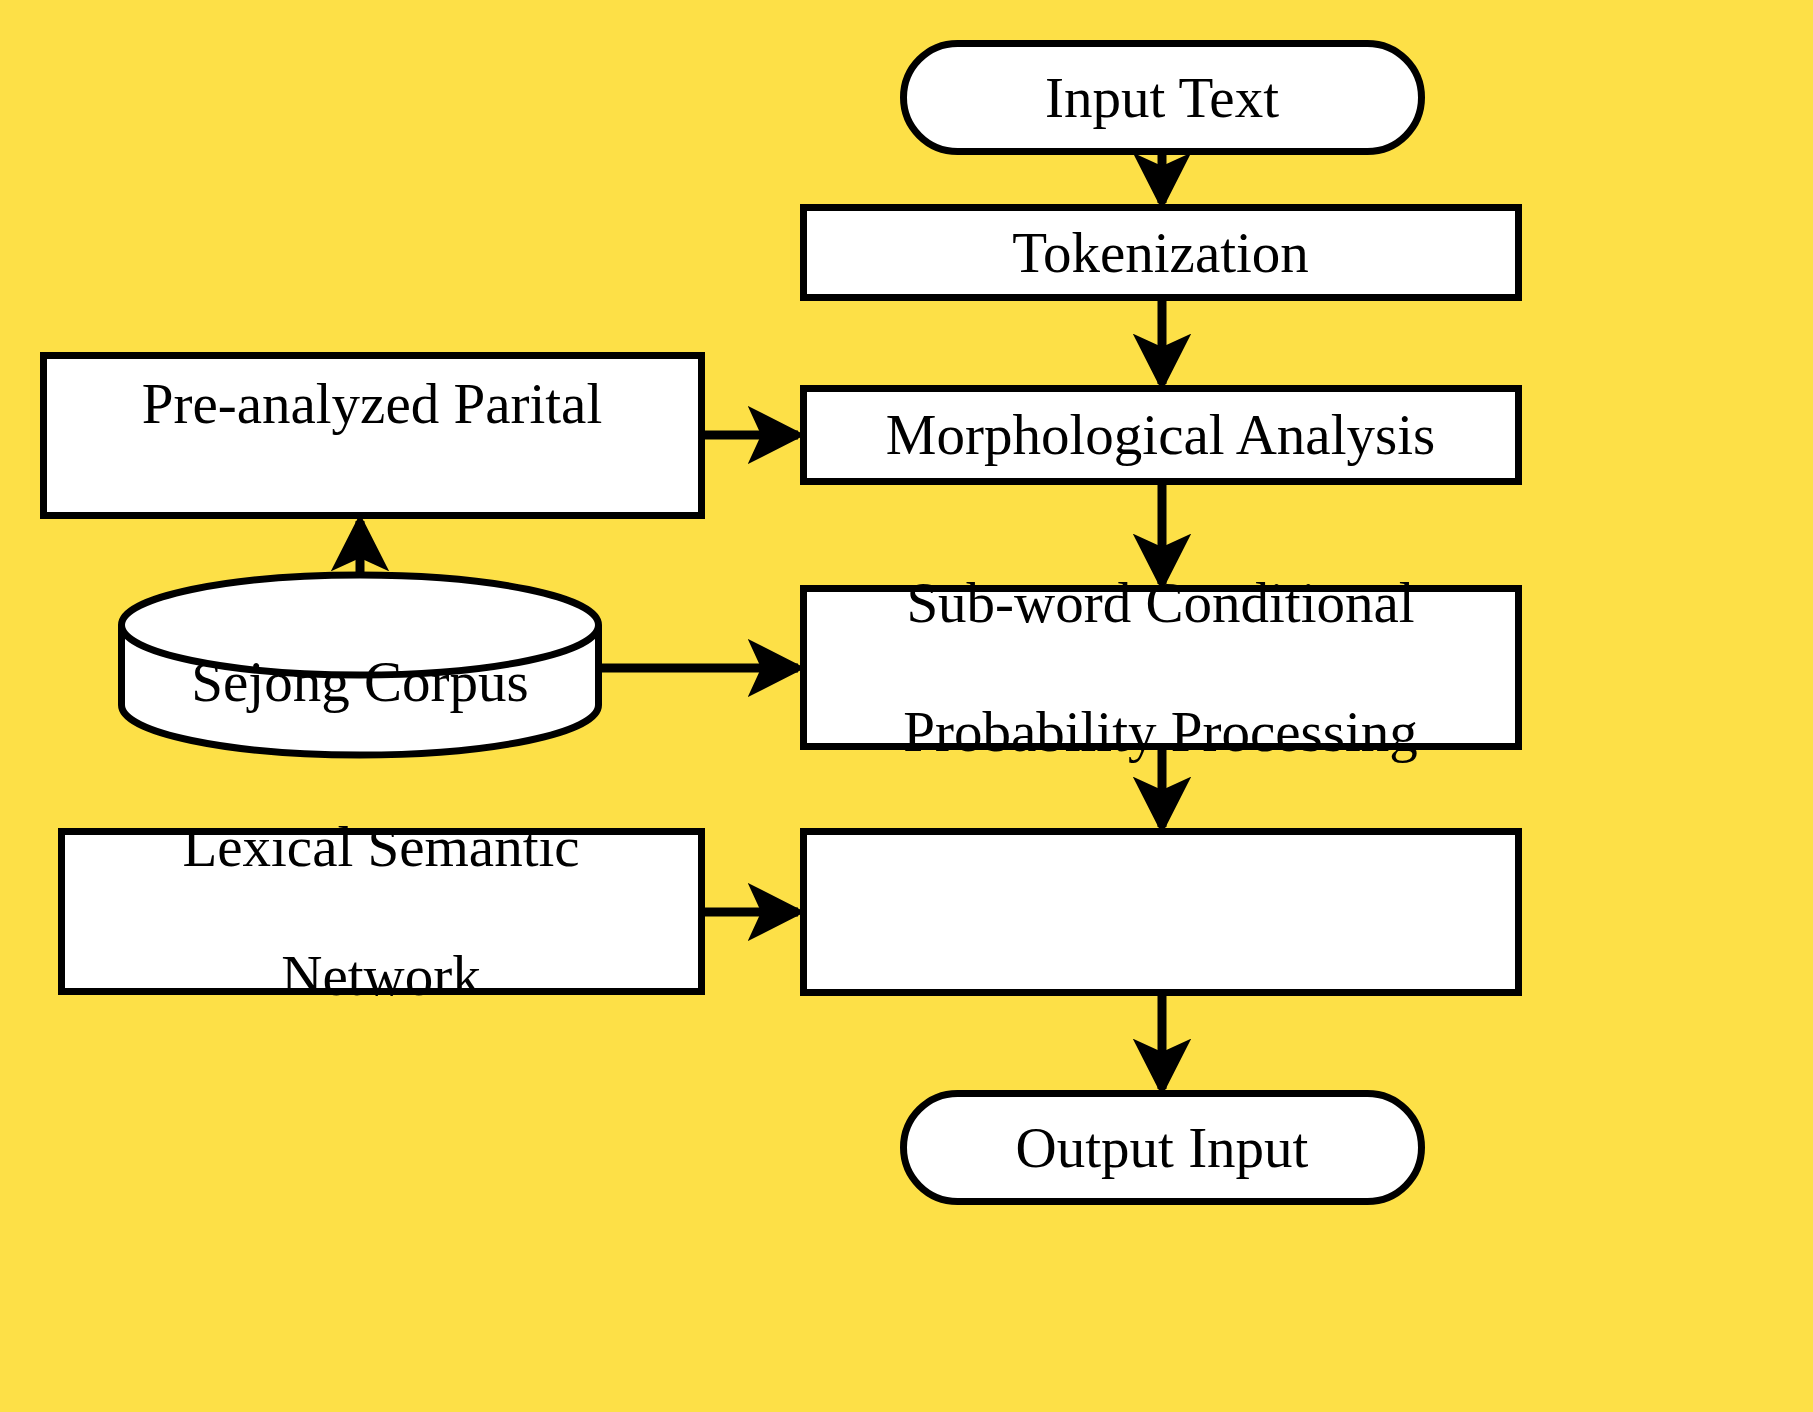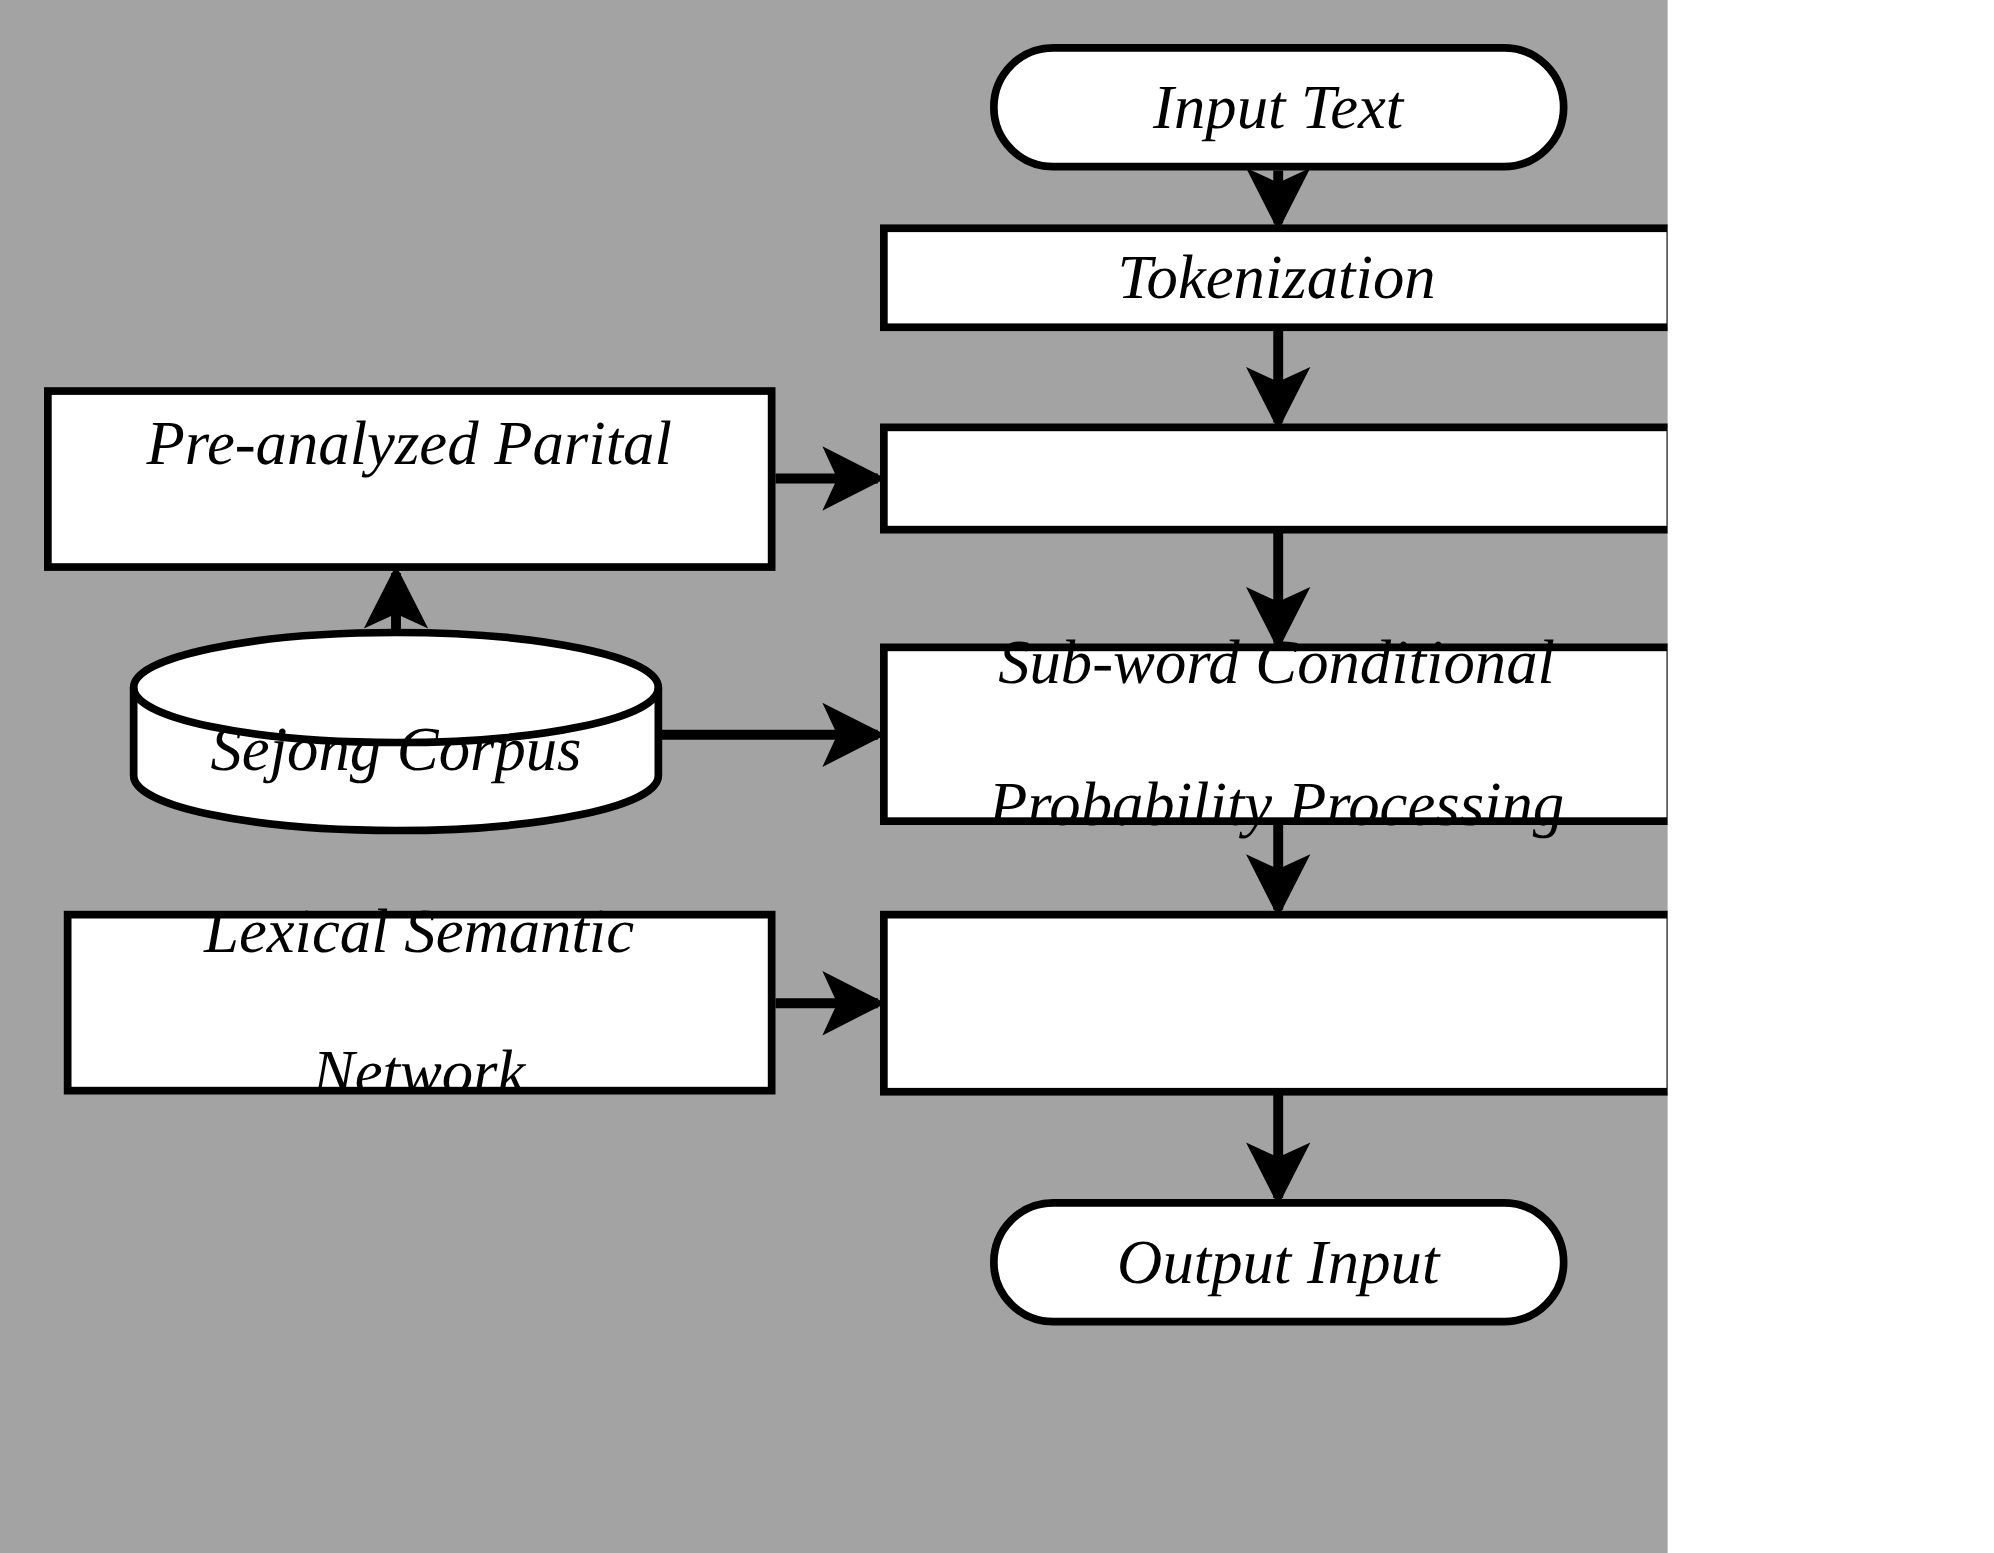--- a/index.html
+++ b/index.html
@@ -2,26 +2,25 @@
 <html><head>
 <meta charset="utf-8">
 <style>
   html, body {
     margin: 0;
     padding: 0;
     background: #ffffff;
   }
   #canvas {
     position: relative;
-    width: 1516px;
+    width: 1813px;
     height: 1412px;
-    background: #a3a3a3;
+    background: #fde047;
     font-family: "Liberation Serif", "DejaVu Serif", serif;
     overflow: hidden;
-    font-style: italic;
   }
   svg.layer {
     position: absolute;
     top: 0;
     left: 0;
     width: 1813px;
     height: 1412px;
   }
   .node-label {
     position: absolute;
@@ -95,20 +94,23 @@
   </svg>
 
   <div class="node-label fs-big" style="left:903px; top:43px; width:518px; height:110px;">
     <span>Input Text</span>
   </div>
 
   <div class="node-label fs-big" style="left:803px; top:207px; width:715px; height:92px;">
     <span>Tokenization</span>
   </div>
 
+  <div class="node-label fs-big" style="left:803px; top:388px; width:715px; height:95px;">
+    <span>Morphological Analysis</span>
+  </div>
 
   <div class="node-label fs-big" style="left:803px; top:588px; width:715px; height:160px;">
     <span>
       <span>Sub-word Conditional</span><br>
       <span>Probability Processing</span>
     </span>
   </div>
 
 
   <div class="node-label fs-big" style="left:903px; top:1093px; width:518px; height:110px;">

